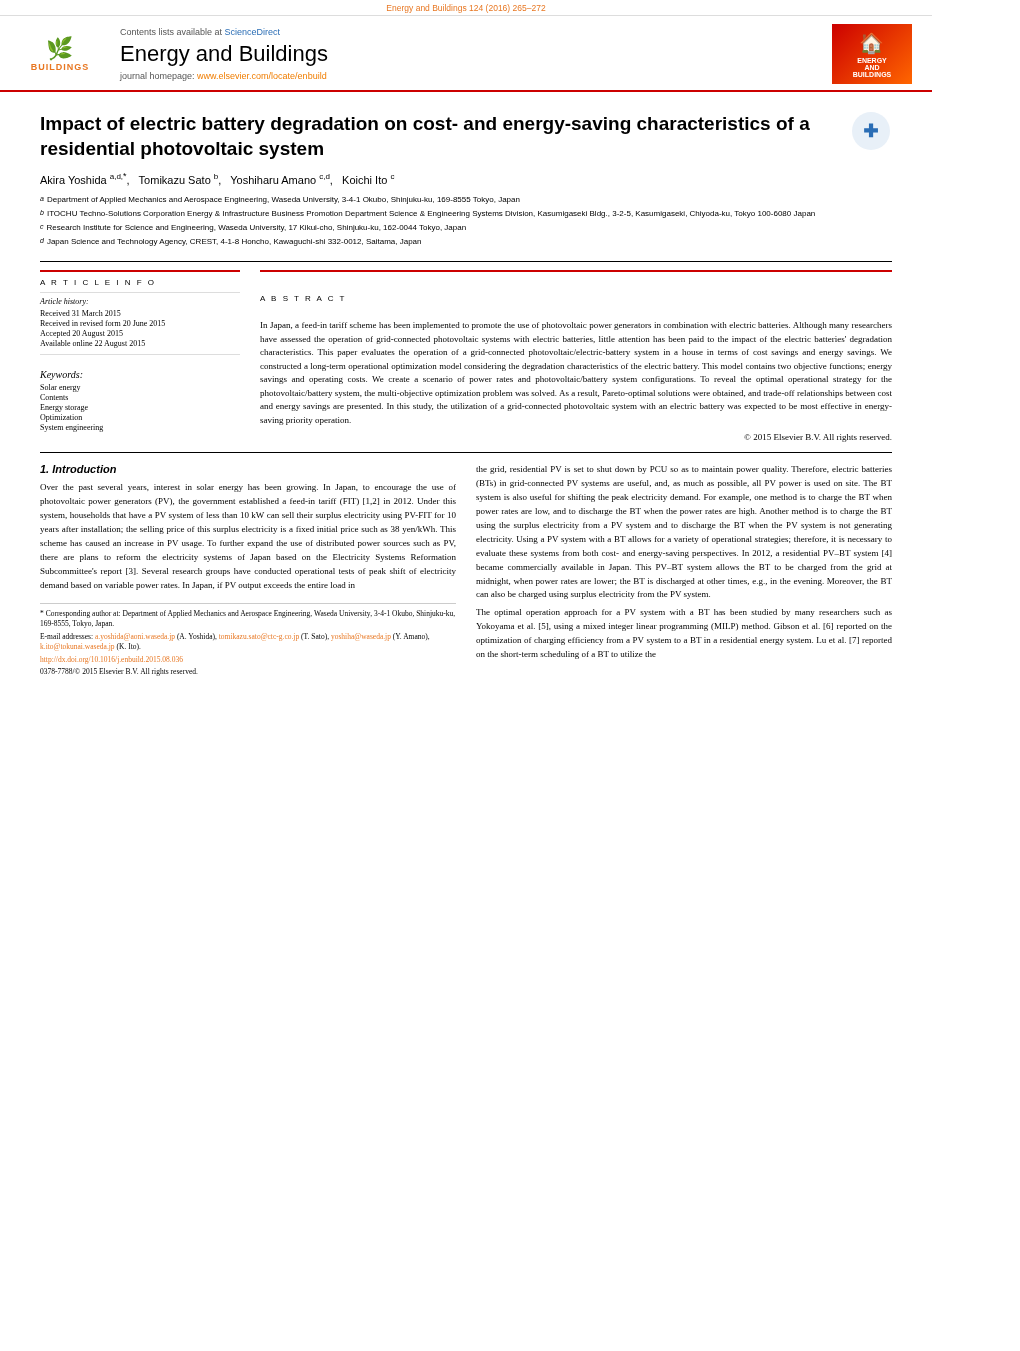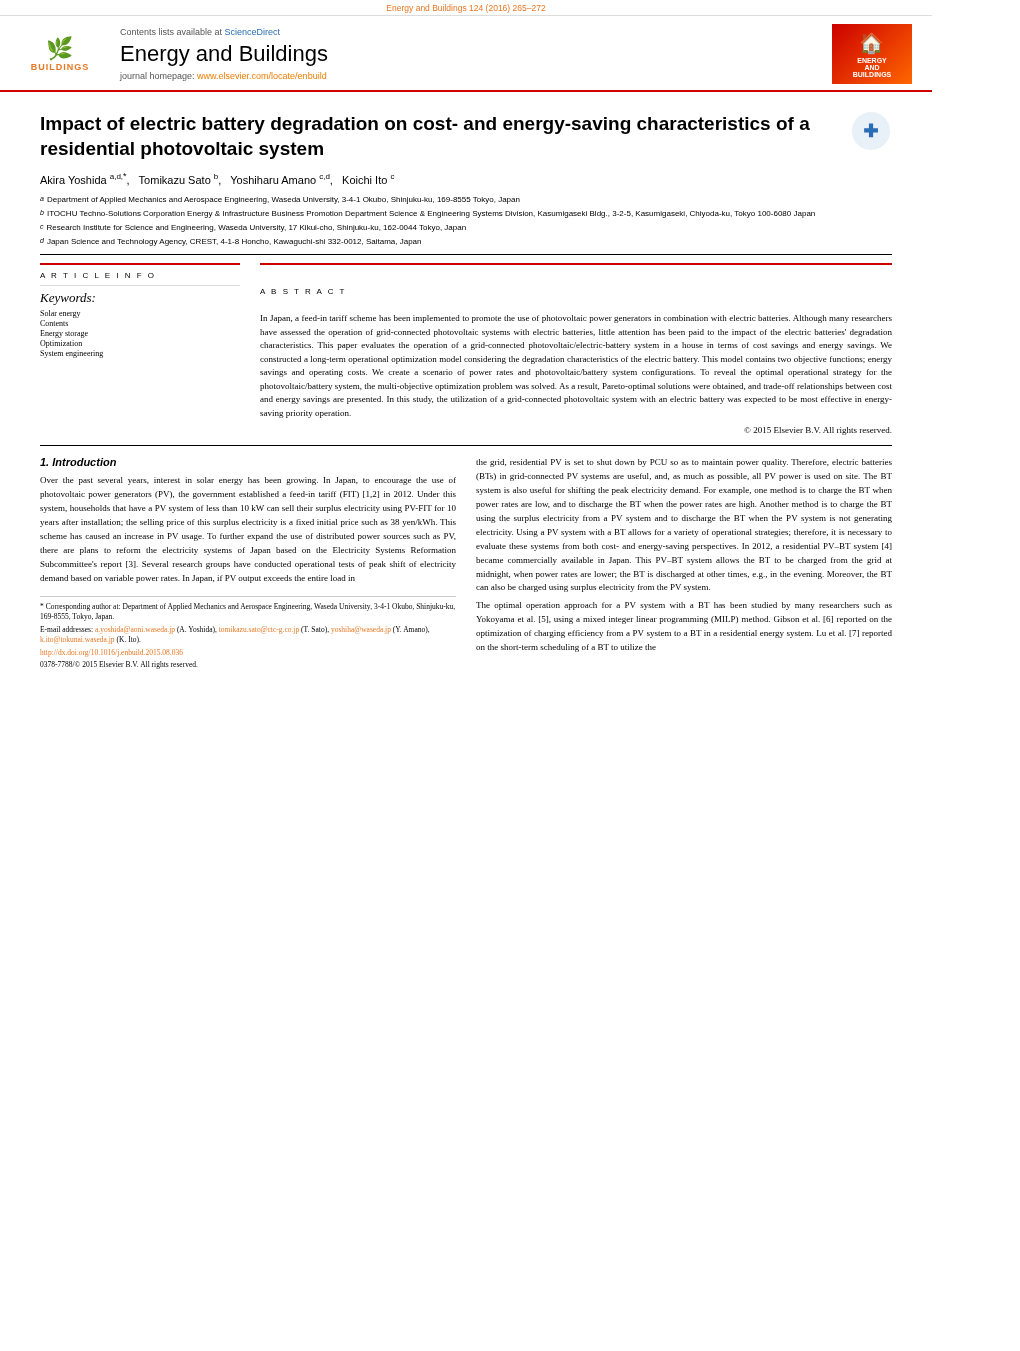--- a/index.html
+++ b/index.html
@@ -156,21 +156,21 @@
       vertical-align: super;
     }
     
     .affiliations {
       font-size: 8px;
       margin-bottom: 8px;
       font-family: Arial, sans-serif;
       line-height: 1.5;
       color: #000;
       border-bottom: 1px solid #000;
-      padding-bottom: 4px;
+      padding-bottom: 11px;
     }
     .affil-line {
       display: flex;
       margin-bottom: 2px;
     }
     .affil-sup {
       font-size: 7px;
       vertical-align: super;
       margin-right: 3px;
       font-style: italic;
@@ -215,24 +215,25 @@
     .history-item {
       font-size: 8px;
       color: #000;
       margin-bottom: 1px;
     }
     .keywords-section {
       border-top: 1px solid #ddd;
       padding-top: 4px;
     }
     .keywords-label {
-      font-size: 13px;
+      font-size: 10px;
       font-style: italic;
       color: #000;
       margin-bottom: 3px;
+      margin-top: 10px;
     }
     .keyword-item {
       font-size: 8px;
       color: #000;
       margin-bottom: 1px;
     }
     
     .abstract-section {
       border-top: 2px solid #c00;
       padding-top: 22px;
@@ -380,20 +381,27 @@
         <span class="affil-sup">d</span>
         <span>Japan Science and Technology Agency, CREST, 4-1-8 Honcho, Kawaguchi-shi 332-0012, Saitama, Japan</span>
       </div>
     </div>
 
     <div class="two-col">
 
       <div class="left-col">
         <div class="article-info">
           <div class="section-heading">A R T I C L E   I N F O</div>
+          <div class="history-section">
+            <div class="history-label">Article history:</div>
+            <div class="history-item">Received 31 March 2015</div>
+            <div class="history-item">Received in revised form 20 June 2015</div>
+            <div class="history-item">Accepted 20 August 2015</div>
+            <div class="history-item">Available online 22 August 2015</div>
+          </div>
           <div class="keywords-section">
             <div class="keywords-label">Keywords:</div>
             <div class="keyword-item">Solar energy</div>
             <div class="keyword-item">Contents</div>
             <div class="keyword-item">Energy storage</div>
             <div class="keyword-item">Optimization</div>
             <div class="keyword-item">System engineering</div>
           </div>
         </div>
       </div>

